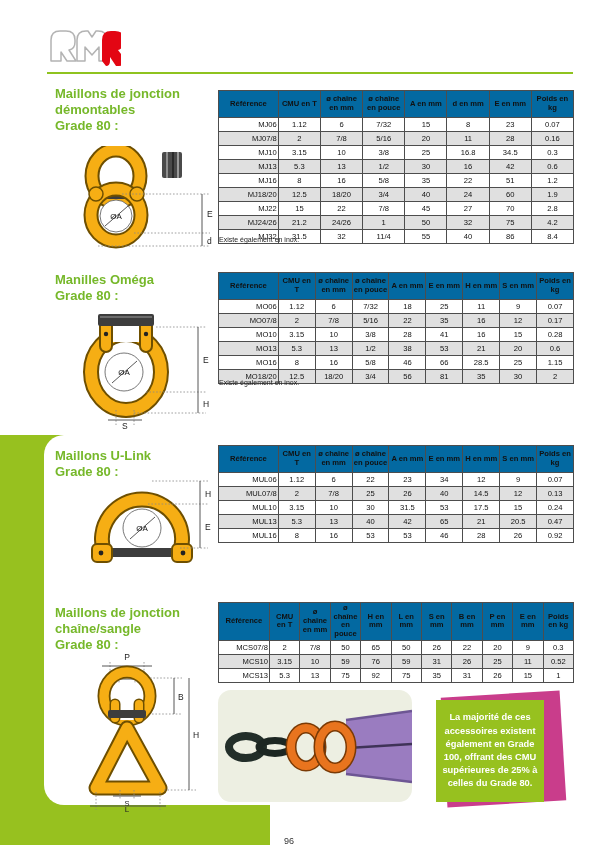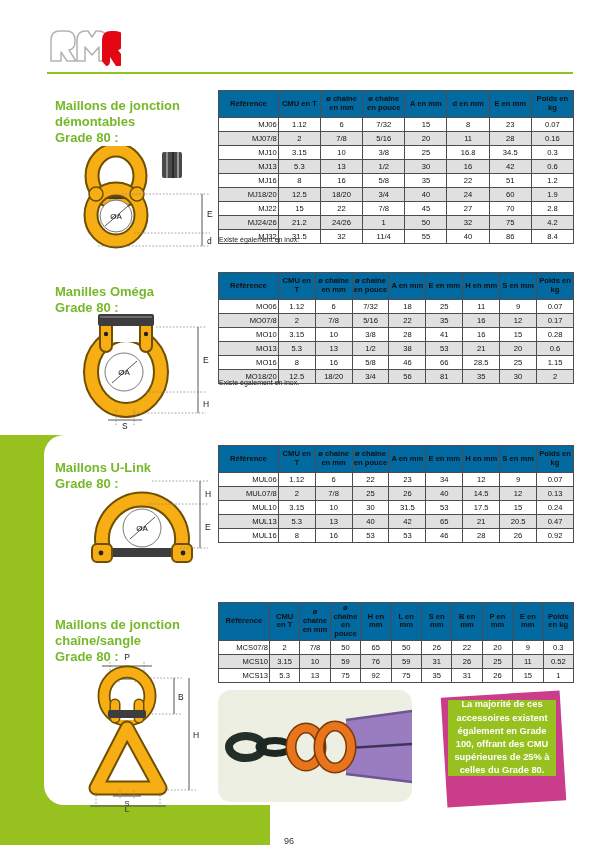--- a/index.html
+++ b/index.html
@@ -9,21 +9,21 @@
   .z2{z-index:2;}
 
   
   #green-panel{left:0;top:435px;width:270px;height:410px;background:#97c11f;z-index:0;}
   #content-mask{left:44px;top:435px;width:556px;height:370px;background:#fff;
                 border-radius:20px 0 0 20px;z-index:1;}
 
   #divider{left:47px;top:72px;width:526px;height:2px;background:#8fc31f;z-index:2;}
 
   .section-title{color:#76b82a;font-weight:bold;font-size:13px;line-height:16px;
-                 white-space:pre-line;z-index:2;margin-top:12px;}
+                 white-space:pre-line;z-index:2;}
 
   .spec-table{border-collapse:collapse;width:356px;table-layout:fixed;z-index:2;
               background:#fff;}
   .spec-table th,.spec-table td{border:1px solid #4d4d4d;font-size:7.6px;color:#111;
               text-align:center;padding:1px 1px;overflow:hidden;}
   .spec-table th{background:#0369a1;font-weight:bold;height:24px;line-height:1.15;}
   .spec-table td{height:11px;}
   .spec-table tbody tr:nth-child(even){background:#e0e0e0;}
   .spec-table td:first-child{text-align:right;padding-left:4px;}
   .spec-table th:first-child,.spec-table td:first-child{width:16%;}
@@ -37,21 +37,21 @@
   .ky{fill:none;stroke:#f6ae14;}
   .pin{fill:#3d3d3d;}
   .dl{stroke:#888;stroke-width:0.8;stroke-dasharray:1.6 1.8;fill:none;}
   .da{stroke:#444;stroke-width:0.9;fill:none;}
   .dt{font-size:8.5px;fill:#222;font-family:"Liberation Sans",sans-serif;}
   .oa{font-size:8px;fill:#111;font-family:"Liberation Sans",sans-serif;}
 
   
   #note-pink{left:444px;top:694px;width:119px;height:110px;background:#c93d8b;
              transform:rotate(-3.5deg);z-index:2;}
-  #note-green{left:448px;top:700px;width:108px;height:76px;background:#97c11f;z-index:3;
+  #note-green{left:436px;top:700px;width:108px;height:102px;background:#97c11f;z-index:3;
               display:flex;align-items:center;justify-content:center;}
   #note-green .txt{color:#fff;font-weight:bold;font-size:9.3px;line-height:1.42;
               text-align:center;padding:2px 6px;}
 
   #page-num{left:284px;top:819px;font-size:9px;color:#333;z-index:2;margin-top:17px;}
 </style>
 </head>
 <body>
 
 <div class="page">

